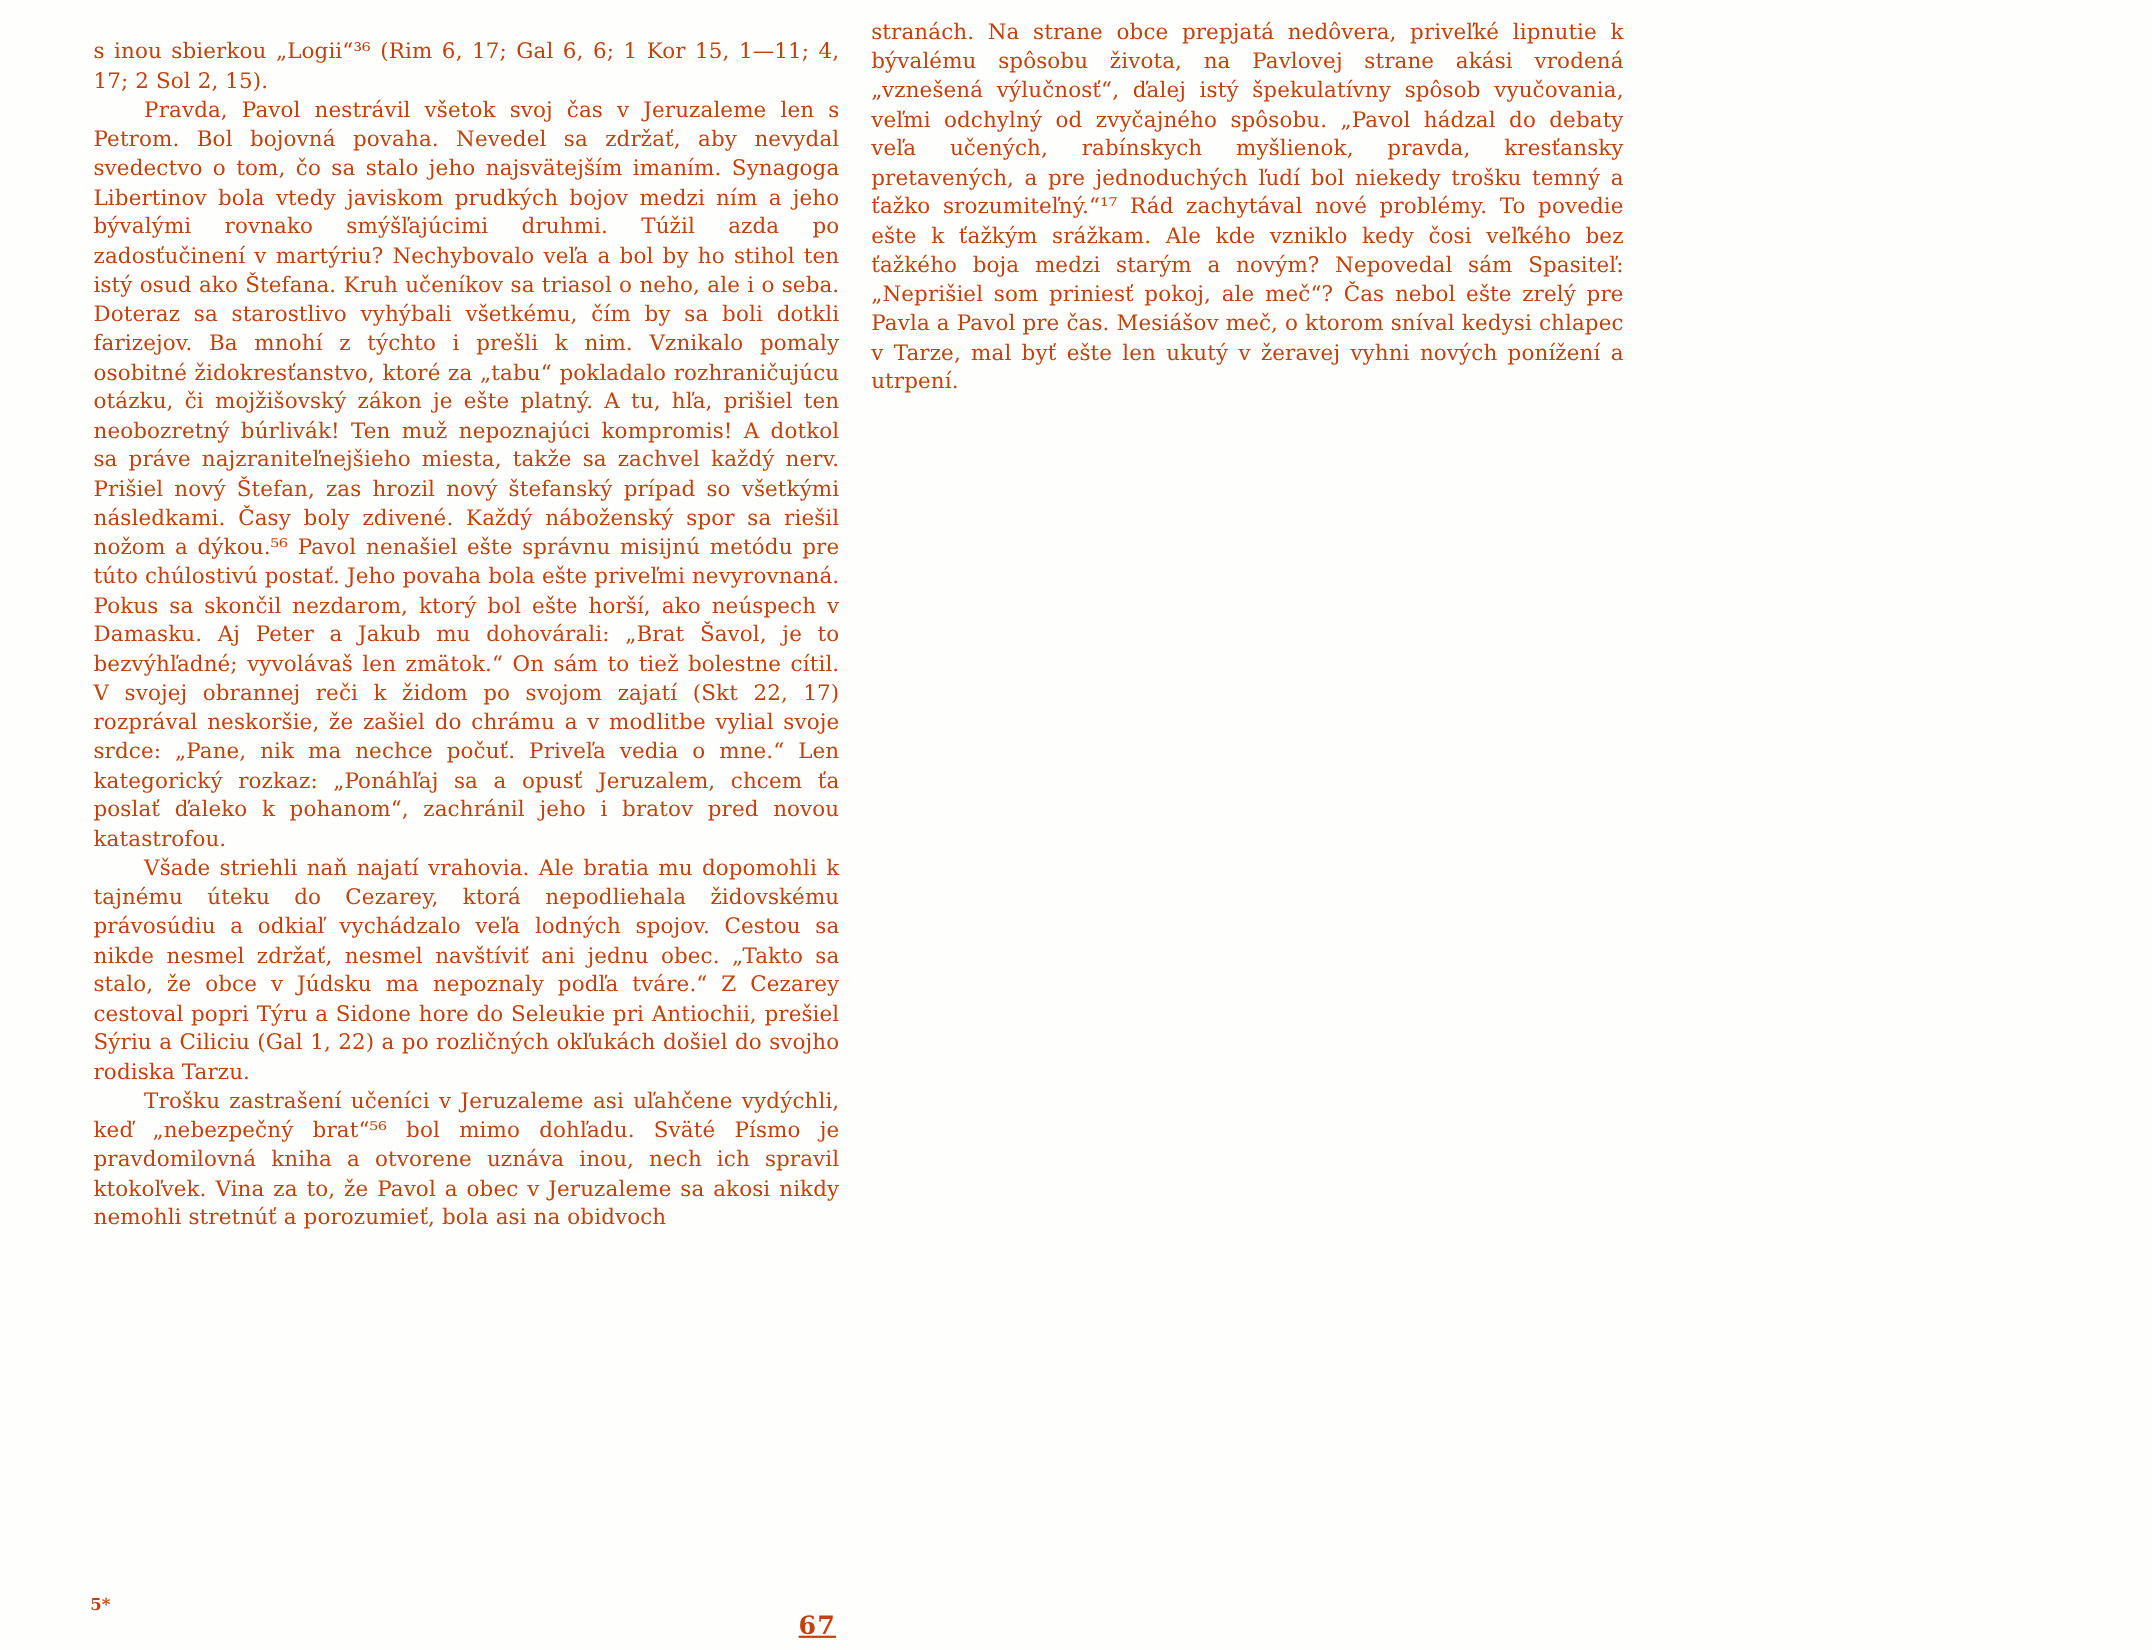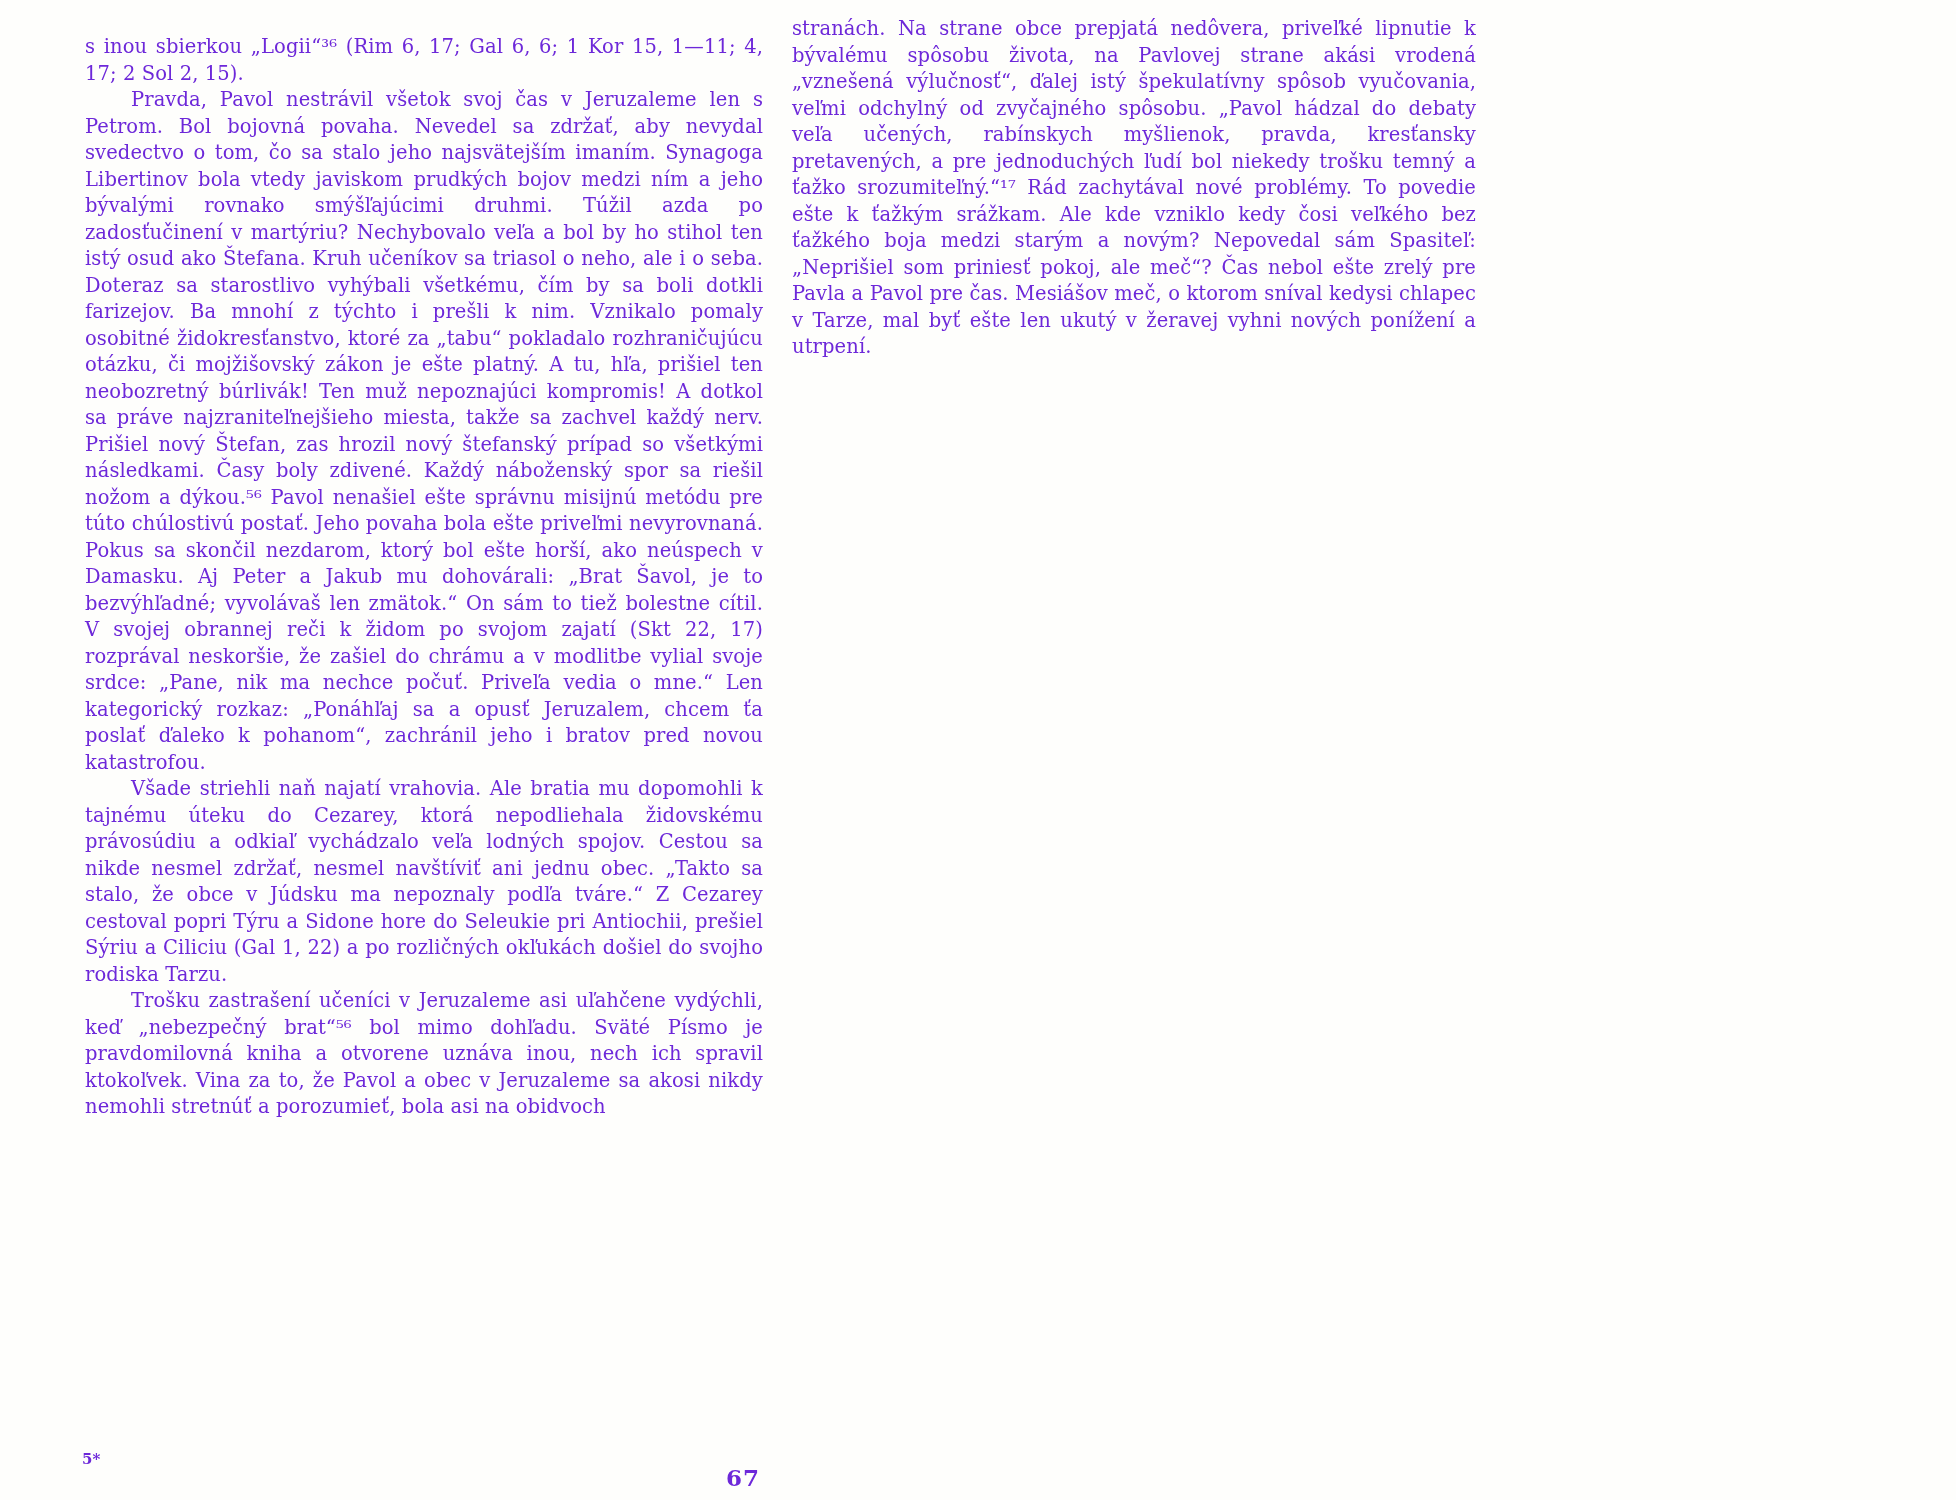--- a/index.html
+++ b/index.html
@@ -7,21 +7,21 @@
     padding: 0;
     background: #ffffff;
   }
   .page {
     position: relative;
     width: 1956px;
     height: 1500px;
     background: #fefefc;
     overflow: hidden;
     font-family: "DejaVu Serif", "Liberation Serif", serif;
-    color: #6d28d9;
+    color: #c2410c;
   }
   .column {
     position: absolute;
     font-size: 19.5px;
     line-height: 26.5px;
     text-align: justify;
     letter-spacing: 0.1px;
   }
   .column-left {
     left: 85px;
@@ -47,20 +47,21 @@
     font-size: 15px;
     font-weight: bold;
   }
   .footer-page-number {
     position: absolute;
     left: 726px;
     top: 1464px;
     font-size: 23px;
     font-weight: bold;
     letter-spacing: 1px;
+    text-decoration: underline;
   }
 </style>
 </head>
 <body>
 
 <div class="page">
 
   <div class="column column-left">
     <p class="noindent">s inou sbierkou „Logii“³⁶ (Rim 6, 17; Gal 6, 6; 1 Kor 15, 1—11; 4, 17; 2 Sol 2, 15).</p>
     <p class="indent">Pravda, Pavol nestrávil všetok svoj čas v Jeruzaleme len s Petrom. Bol bojovná povaha. Nevedel sa zdržať, aby nevydal svedectvo o tom, čo sa stalo jeho najsvätejším imaním. Synagoga Libertinov bola vtedy javiskom prudkých bojov medzi ním a jeho bývalými rovnako smýšľajúcimi druhmi. Túžil azda po zadosťučinení v martýriu? Nechybovalo veľa a bol by ho stihol ten istý osud ako Štefana. Kruh učeníkov sa triasol o neho, ale i o seba. Doteraz sa starostlivo vyhýbali všetkému, čím by sa boli dotkli farizejov. Ba mnohí z týchto i prešli k nim. Vznikalo pomaly osobitné židokresťanstvo, ktoré za „tabu“ pokladalo rozhraničujúcu otázku, či mojžišovský zákon je ešte platný. A tu, hľa, prišiel ten neobozretný búrlivák! Ten muž nepoznajúci kompromis! A dotkol sa práve najzraniteľnejšieho miesta, takže sa zachvel každý nerv. Prišiel nový Štefan, zas hrozil nový štefanský prípad so všetkými následkami. Časy boly zdivené. Každý náboženský spor sa riešil nožom a dýkou.⁵⁶ Pavol nenašiel ešte správnu misijnú metódu pre túto chúlostivú postať. Jeho povaha bola ešte priveľmi nevyrovnaná. Pokus sa skončil nezdarom, ktorý bol ešte horší, ako neúspech v Damasku. Aj Peter a Jakub mu dohovárali: „Brat Šavol, je to bezvýhľadné; vyvolávaš len zmätok.“ On sám to tiež bolestne cítil. V svojej obrannej reči k židom po svojom zajatí (Skt 22, 17) rozprával neskoršie, že zašiel do chrámu a v modlitbe vylial svoje srdce: „Pane, nik ma nechce počuť. Priveľa vedia o mne.“ Len kategorický rozkaz: „Ponáhľaj sa a opusť Jeruzalem, chcem ťa poslať ďaleko k pohanom“, zachránil jeho i bratov pred novou katastrofou.</p>

